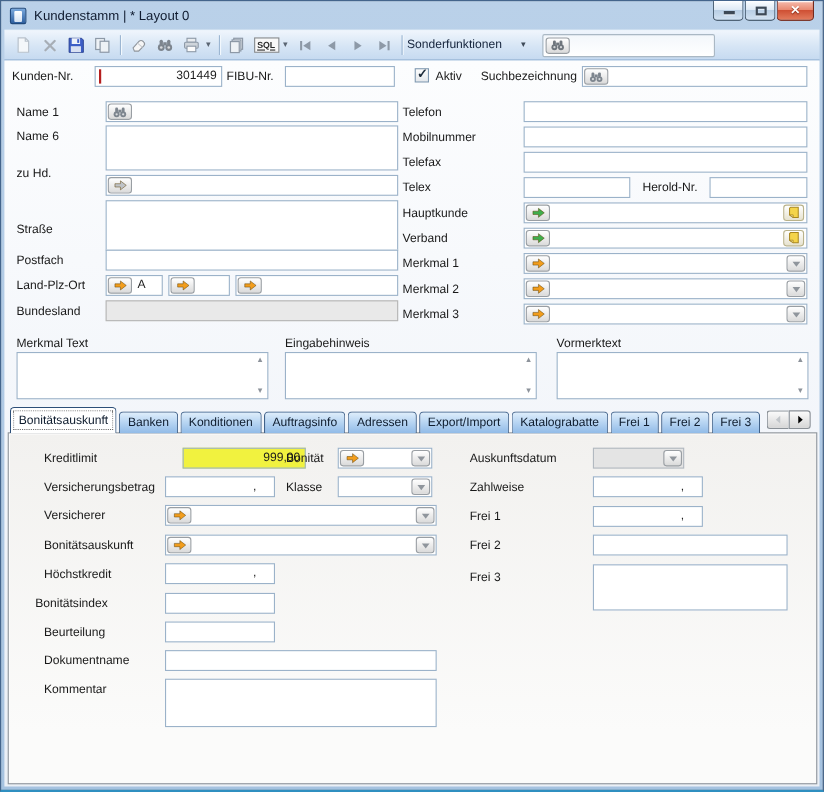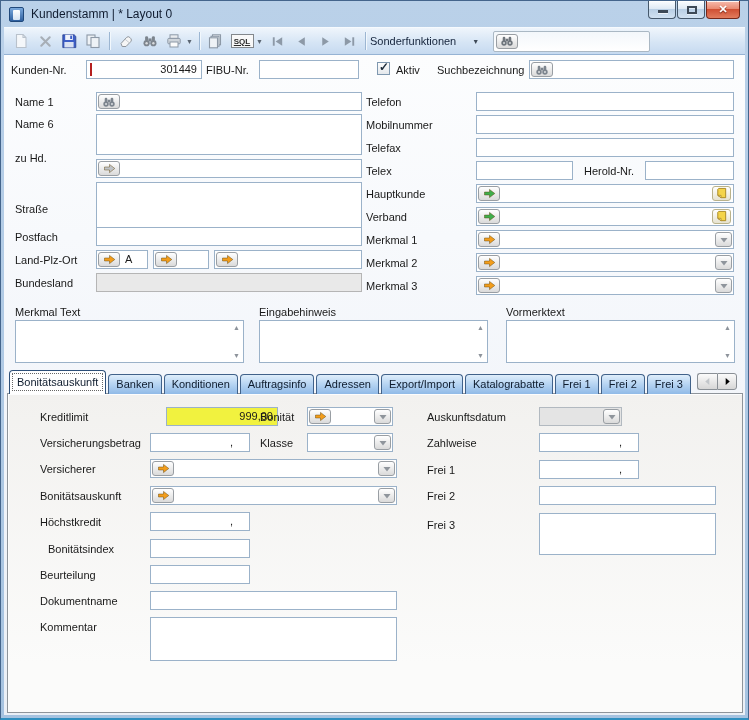--- a/index.html
+++ b/index.html
@@ -512,21 +512,21 @@
       <span class="mini combo">
           <svg width="10" height="8">
             <use href="#i-chev"></use>
           </svg>
         </span>
     </div>
 
     <div class="lbl" style="left:32px;top:122px">Höchstkredit</div>
     <div class="fld comma" style="left:142px;top:118px;width:100px"><span>,</span></div>
 
-    <div class="lbl" style="left:40px;top:149px">Bonitätsindex</div>
+    <div class="lbl" style="left:24px;top:149px">Bonitätsindex</div>
     <div class="fld" style="left:142px;top:145px;width:100px"><span></span></div>
 
     <div class="lbl" style="left:32px;top:175px">Beurteilung</div>
     <div class="fld" style="left:142px;top:171px;width:100px"><span></span></div>
 
     <div class="lbl" style="left:32px;top:201px">Dokumentname</div>
     <div class="fld" style="left:142px;top:197px;width:247px"><span></span></div>
 
     <div class="lbl" style="left:32px;top:227px">Kommentar</div>
     <div class="area" style="left:142px;top:223px;width:247px;height:44px"><span></span></div>

